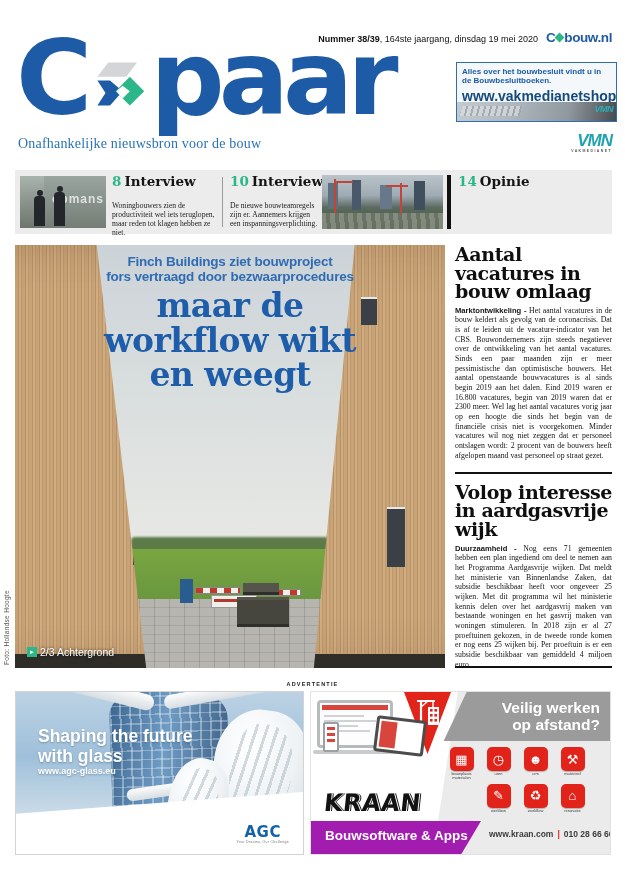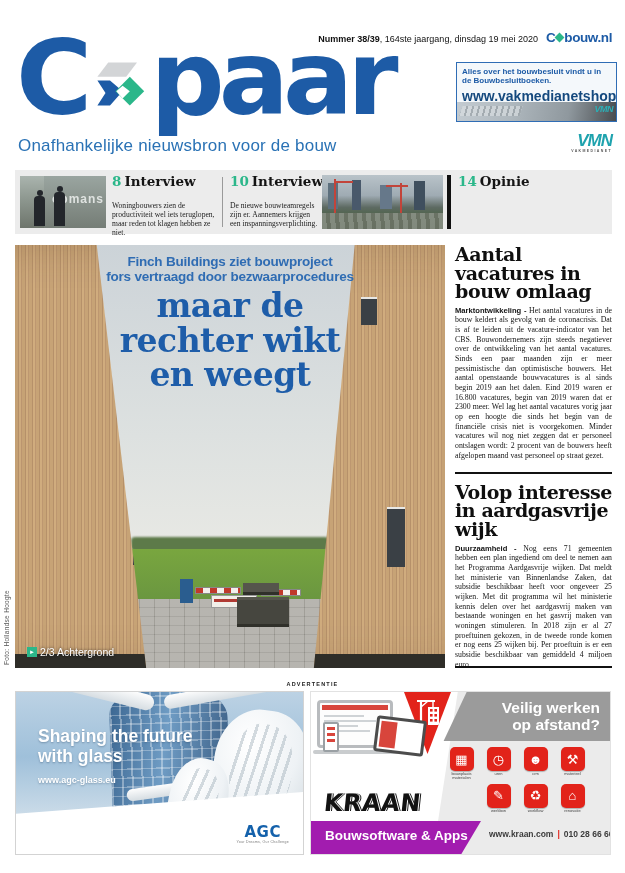--- a/index.html
+++ b/index.html
@@ -10,21 +10,21 @@
   
   .issue-line { position:absolute; top:30px; right:13px; font-size:9px; color:#111; white-space:nowrap; display:flex; align-items:baseline; gap:8px; }
   .issue-line b { font-weight:bold; }
   .brand-small { font-weight:bold; font-size:13.5px; color:#1d5ba6; letter-spacing:-0.4px; display:inline-flex; align-items:center; }
   .brand-small .mini-diamond { display:inline-block; width:7px; height:7px; background:#2bb78a; transform:rotate(45deg); margin:0 1px; }
 
   .logo-block { position:absolute; left:16px; top:36px; display:flex; align-items:flex-end; color:#1d5ba6; }
   .logo-letter { font-family:"DejaVu Sans","Liberation Sans",sans-serif; font-weight:bold; font-size:104px; line-height:0.82; letter-spacing:-6px; }
   .logo-cube { width:54px; height:54px; margin:0 4px 10px 6px; }
 
-  .tagline { position:absolute; left:18px; top:136px; font-size:17px; color:#2a72b5; letter-spacing:0.2px; }
+  .tagline { position:absolute; left:18px; top:136px; font-size:14px; color:#2a72b5; letter-spacing:0.2px;font-family:Liberation Serif, serif; }
 
   
   .promo-box { position:absolute; left:456px; top:62px; width:161px; height:60px; border:1.5px solid #2f6db5; background:#f4f8fb; overflow:hidden; }
   .promo-text { padding:4px 5px 0 5px; font-size:8px; font-weight:bold; color:#1d5ba6; line-height:1.15; }
   .promo-url { padding:3px 5px 2px 5px; font-size:14px; font-weight:bold; color:#14497e; }
   .promo-photo { position:absolute; left:0; right:0; bottom:0; height:19px;
       background:linear-gradient(100deg,#c3cbd1 0%,#aeb7bd 35%,#8f989e 70%,#474b4e 100%); }
   .promo-photo::before { content:""; position:absolute; left:4px; top:4px; width:60px; height:10px;
       background:repeating-linear-gradient(90deg,#d8dde0 0 4px,#9aa2a7 4px 6px); opacity:.7; transform:skewX(-18deg); }
   .promo-photo .vmn-mini { position:absolute; right:3px; top:2px; font-size:9px; font-weight:bold; font-style:italic; color:#2bb0b8; letter-spacing:-0.5px; }
@@ -110,21 +110,21 @@
       background:repeating-linear-gradient(90deg,rgba(255,255,255,.35) 0 2px,transparent 2px 10px),
                  repeating-linear-gradient(180deg,rgba(255,255,255,.3) 0 1.5px,transparent 1.5px 9px); }
   .agc-seat { position:absolute; background:radial-gradient(ellipse at 35% 30%,#ffffff 0%,#eef2f5 55%,#cfd8de 100%); border-radius:45%; }
   .agc-seat::before { content:""; position:absolute; inset:12% 18%;
       background:repeating-linear-gradient(100deg,rgba(160,175,185,.45) 0 3px,transparent 3px 10px); border-radius:45%; }
   .agc-beam { position:absolute; background:linear-gradient(180deg,#fdfdfd,#d6dde2); border-radius:8px; }
   .agc-white { position:absolute; left:0; right:0; bottom:0; height:62px; background:#fff;
       clip-path:polygon(0 35%, 100% 0%, 100% 100%, 0 100%); }
   .agc-text { position:absolute; left:22px; top:34px; color:#fff; }
   .agc-h { font-size:17.5px; font-weight:bold; line-height:1.15; text-shadow:0 1px 2px rgba(40,70,100,.4); }
-  .agc-url { margin-top:9px; font-size:9px; font-weight:bold; text-shadow:0 1px 2px rgba(40,70,100,.4); }
+  .agc-url { font-size:9px; font-weight:bold; text-shadow:0 1px 2px rgba(40,70,100,.4); }
   .agc-logo { position:absolute; right:14px; bottom:10px; text-align:center; }
   .agc-logo-text { font-size:15px; font-weight:bold; color:#1461ab; letter-spacing:0.5px; line-height:1; font-family:"DejaVu Sans",sans-serif; }
   .agc-logo-sub { font-size:3.5px; color:#777; letter-spacing:.3px; }
 
   .ad-kraan { position:absolute; left:310px; top:691px; width:301px; height:164px; border:1px solid #e2e2e2; background:#fff; overflow:hidden; }
   .kr-panel { position:absolute; left:122px; top:0; right:0; bottom:0; background:#ebebeb;
       clip-path:polygon(14% 0, 100% 0, 100% 100%, 0 100%); }
   .kr-banner { position:absolute; left:122px; top:0; right:0; height:49px; background:#9b9b9b;
       clip-path:polygon(19% 0, 100% 0, 100% 100%, 6% 100%); }
   .kr-headline { position:absolute; right:10px; top:7px; text-align:right; color:#fff; font-weight:bold; font-size:15.5px; line-height:1.12; }
@@ -262,21 +262,21 @@
       <div class="win" style="left:372px; top:262px; width:18px; height:60px;"></div>
       <div class="plinth"></div>
     </div>
 
     <div class="kicker">
       <div>Finch Buildings ziet bouwproject</div>
       <div>fors vertraagd door bezwaarprocedures</div>
     </div>
     <div class="big-head">
       <div>maar de</div>
-      <div>rechter wikt</div>
+      <div>workflow wikt</div>
       <div>en weegt</div>
     </div>
 
     <div class="caption">
       <span class="cap-arrow">
           <span>►</span>
         </span>
       <span>2/3 Achtergrond</span>
     </div>
   </div>

